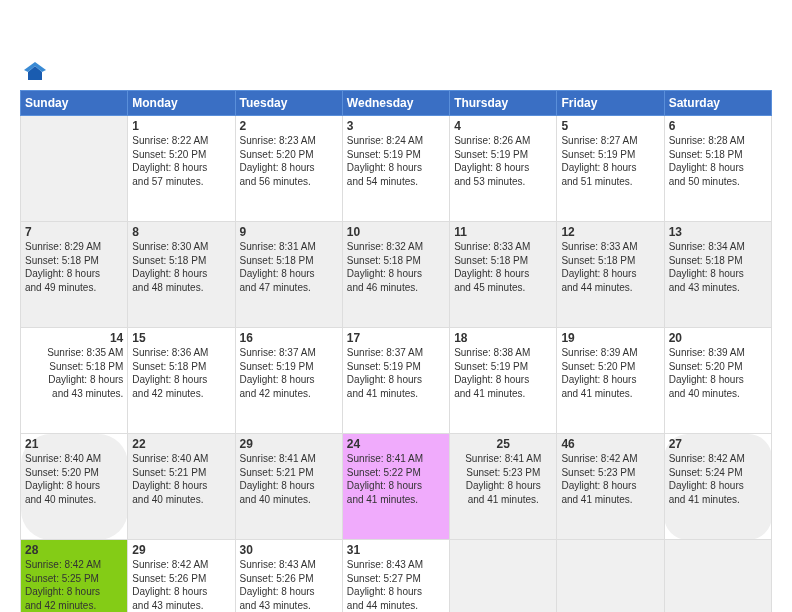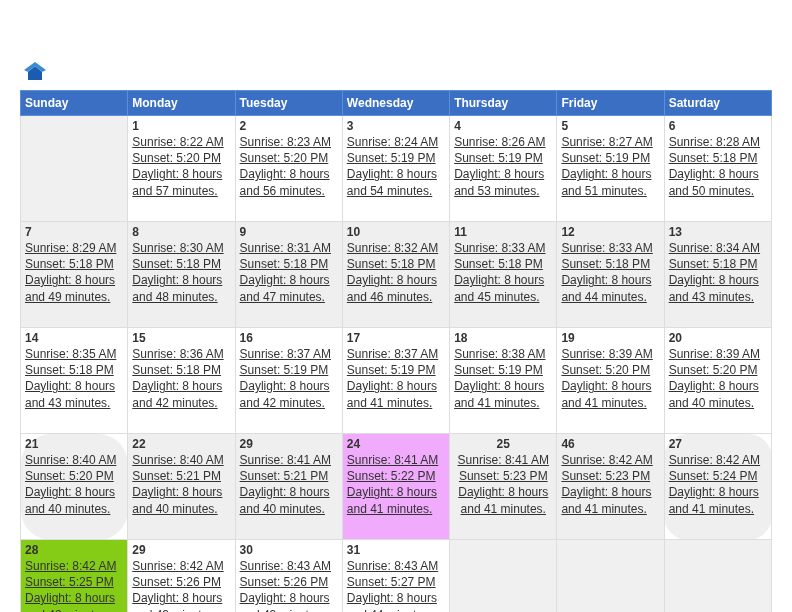--- a/index.html
+++ b/index.html
@@ -92,24 +92,23 @@
       background: #efefef;
     }
     .day-num {
       font-size: 12px;
       font-weight: bold;
       color: #333;
       display: block;
       margin-bottom: 1px;
     }
     .day-info {
-      font-size: 12px;
+      font-size: 10px;
       color: #333;
       line-height: 1.35;
-      text-decoration: underline;
     }
     .empty-cell {
       background: #f0f0f0 !important;
     }
   </style>
 </head>
 <body>
 
 <div class="page">
   <div class="header">
@@ -193,21 +192,21 @@
           <td style="background: rgb(239, 239, 239);">
             <span class="day-num">12</span>
             <div class="day-info">Sunrise: 8:33 AM<br>Sunset: 5:18 PM<br>Daylight: 8 hours<br>and 44 minutes.</div>
           </td>
           <td style="background: rgb(239, 239, 239);">
             <span class="day-num">13</span>
             <div class="day-info">Sunrise: 8:34 AM<br>Sunset: 5:18 PM<br>Daylight: 8 hours<br>and 43 minutes.</div>
           </td>
         </tr>
         <tr>
-          <td style="background: rgb(255, 255, 255);">
+          <td style="background: rgb(255, 255, 255); text-align: right;">
             <span class="day-num">14</span>
             <div class="day-info">Sunrise: 8:35 AM<br>Sunset: 5:18 PM<br>Daylight: 8 hours<br>and 43 minutes.</div>
           </td>
           <td style="background: rgb(255, 255, 255);">
             <span class="day-num">15</span>
             <div class="day-info">Sunrise: 8:36 AM<br>Sunset: 5:18 PM<br>Daylight: 8 hours<br>and 42 minutes.</div>
           </td>
           <td style="background: rgb(255, 255, 255);">
             <span class="day-num">16</span>
             <div class="day-info">Sunrise: 8:37 AM<br>Sunset: 5:19 PM<br>Daylight: 8 hours<br>and 42 minutes.</div>

